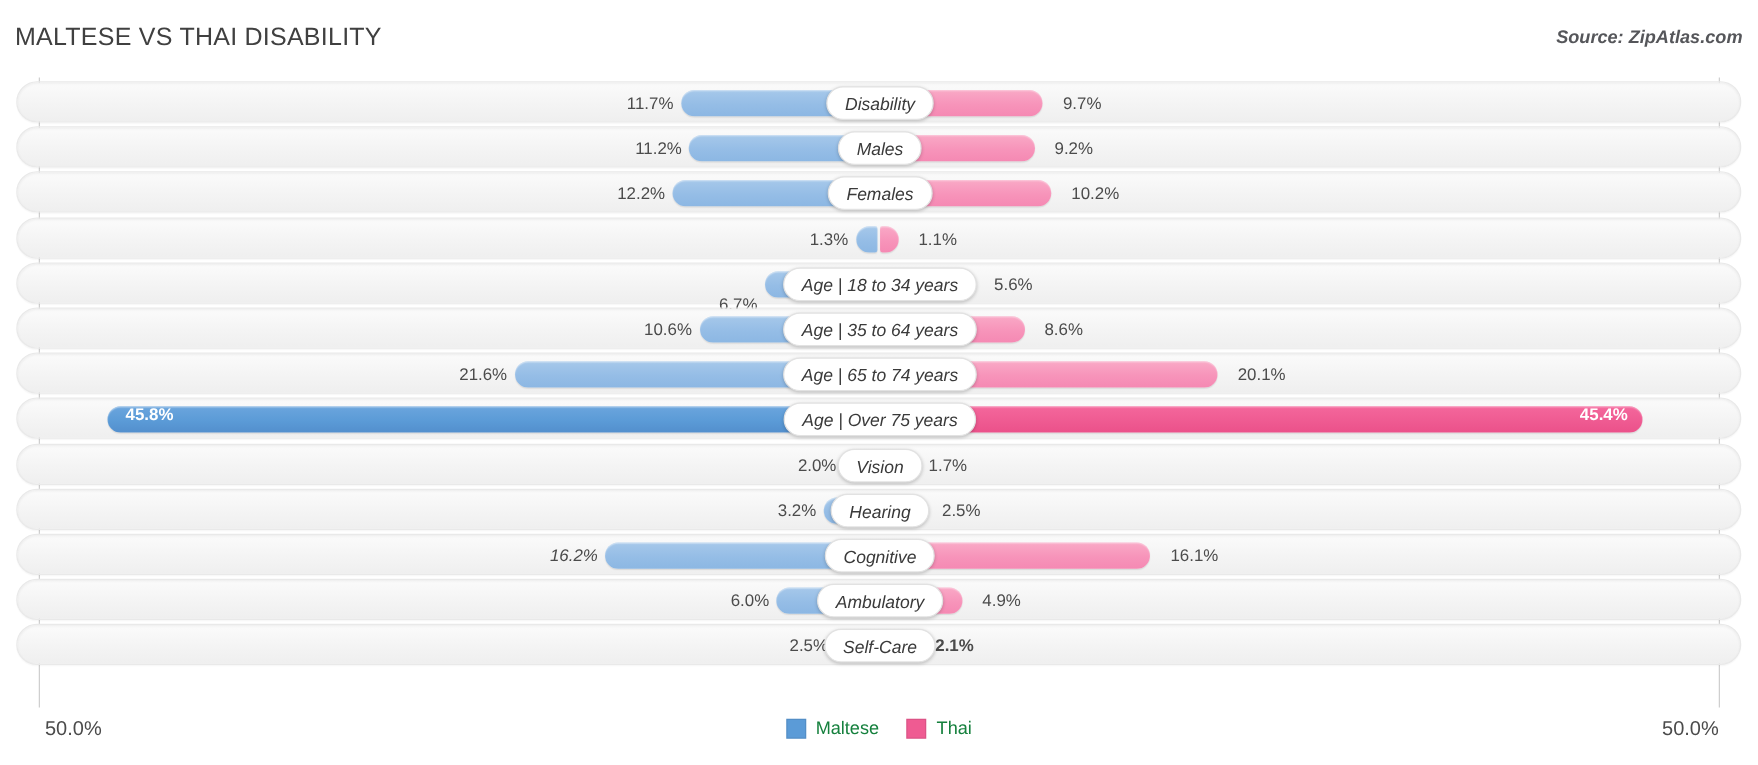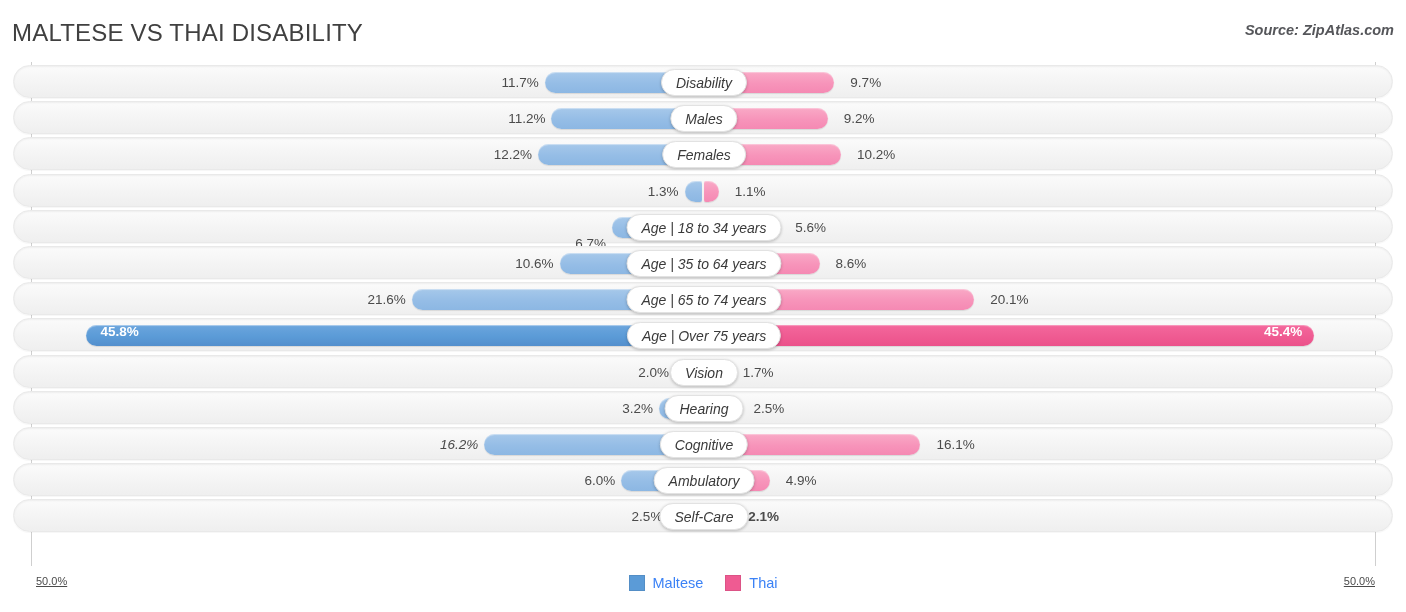--- a/index.html
+++ b/index.html
@@ -20,21 +20,21 @@
   
   .header {
     position: absolute;
     top: 0; left: 0; right: 0;
     height: 60px;
   }
   .chart-title {
     position: absolute;
     left: 12px;
     top: 19px;
-    font-size: 24px;
+    font-size: 20px;
     letter-spacing: .2px;
     color: #404040;
     white-space: nowrap;
   }
   .source {
     position: absolute;
     right: 12px;
     top: 22px;
     font-size: 14.5px;
     font-style: italic;
@@ -157,43 +157,42 @@
   .footer {
     position: absolute;
     left: 0;
     top: 575px;
     width: 1406px;
     height: 30px;
   }
   .axis-tick {
     position: absolute;
     top: 0;
-    font-size: 11px;
+    font-size: 16px;
     color: #4b4b4b;
     white-space: nowrap;
-    text-decoration: underline;
   }
   .axis-tick.left  { left: 36px; }
   .axis-tick.right { right: 31px; }
 
   .legend {
     position: absolute;
     left: 0; right: 0;
     top: 0;
     display: flex;
     justify-content: center;
     align-items: center;
     gap: 22px;
   }
   .legend-item {
     display: flex;
     align-items: center;
     gap: 8px;
     font-size: 14.5px;
-    color: #3b82f6;
+    color: #15803d;
     white-space: nowrap;
   }
   .swatch {
     width: 16px;
     height: 16px;
     display: inline-block;
     border: 1px solid rgba(0,0,0,.08);
     box-sizing: border-box;
   }
 </style>

